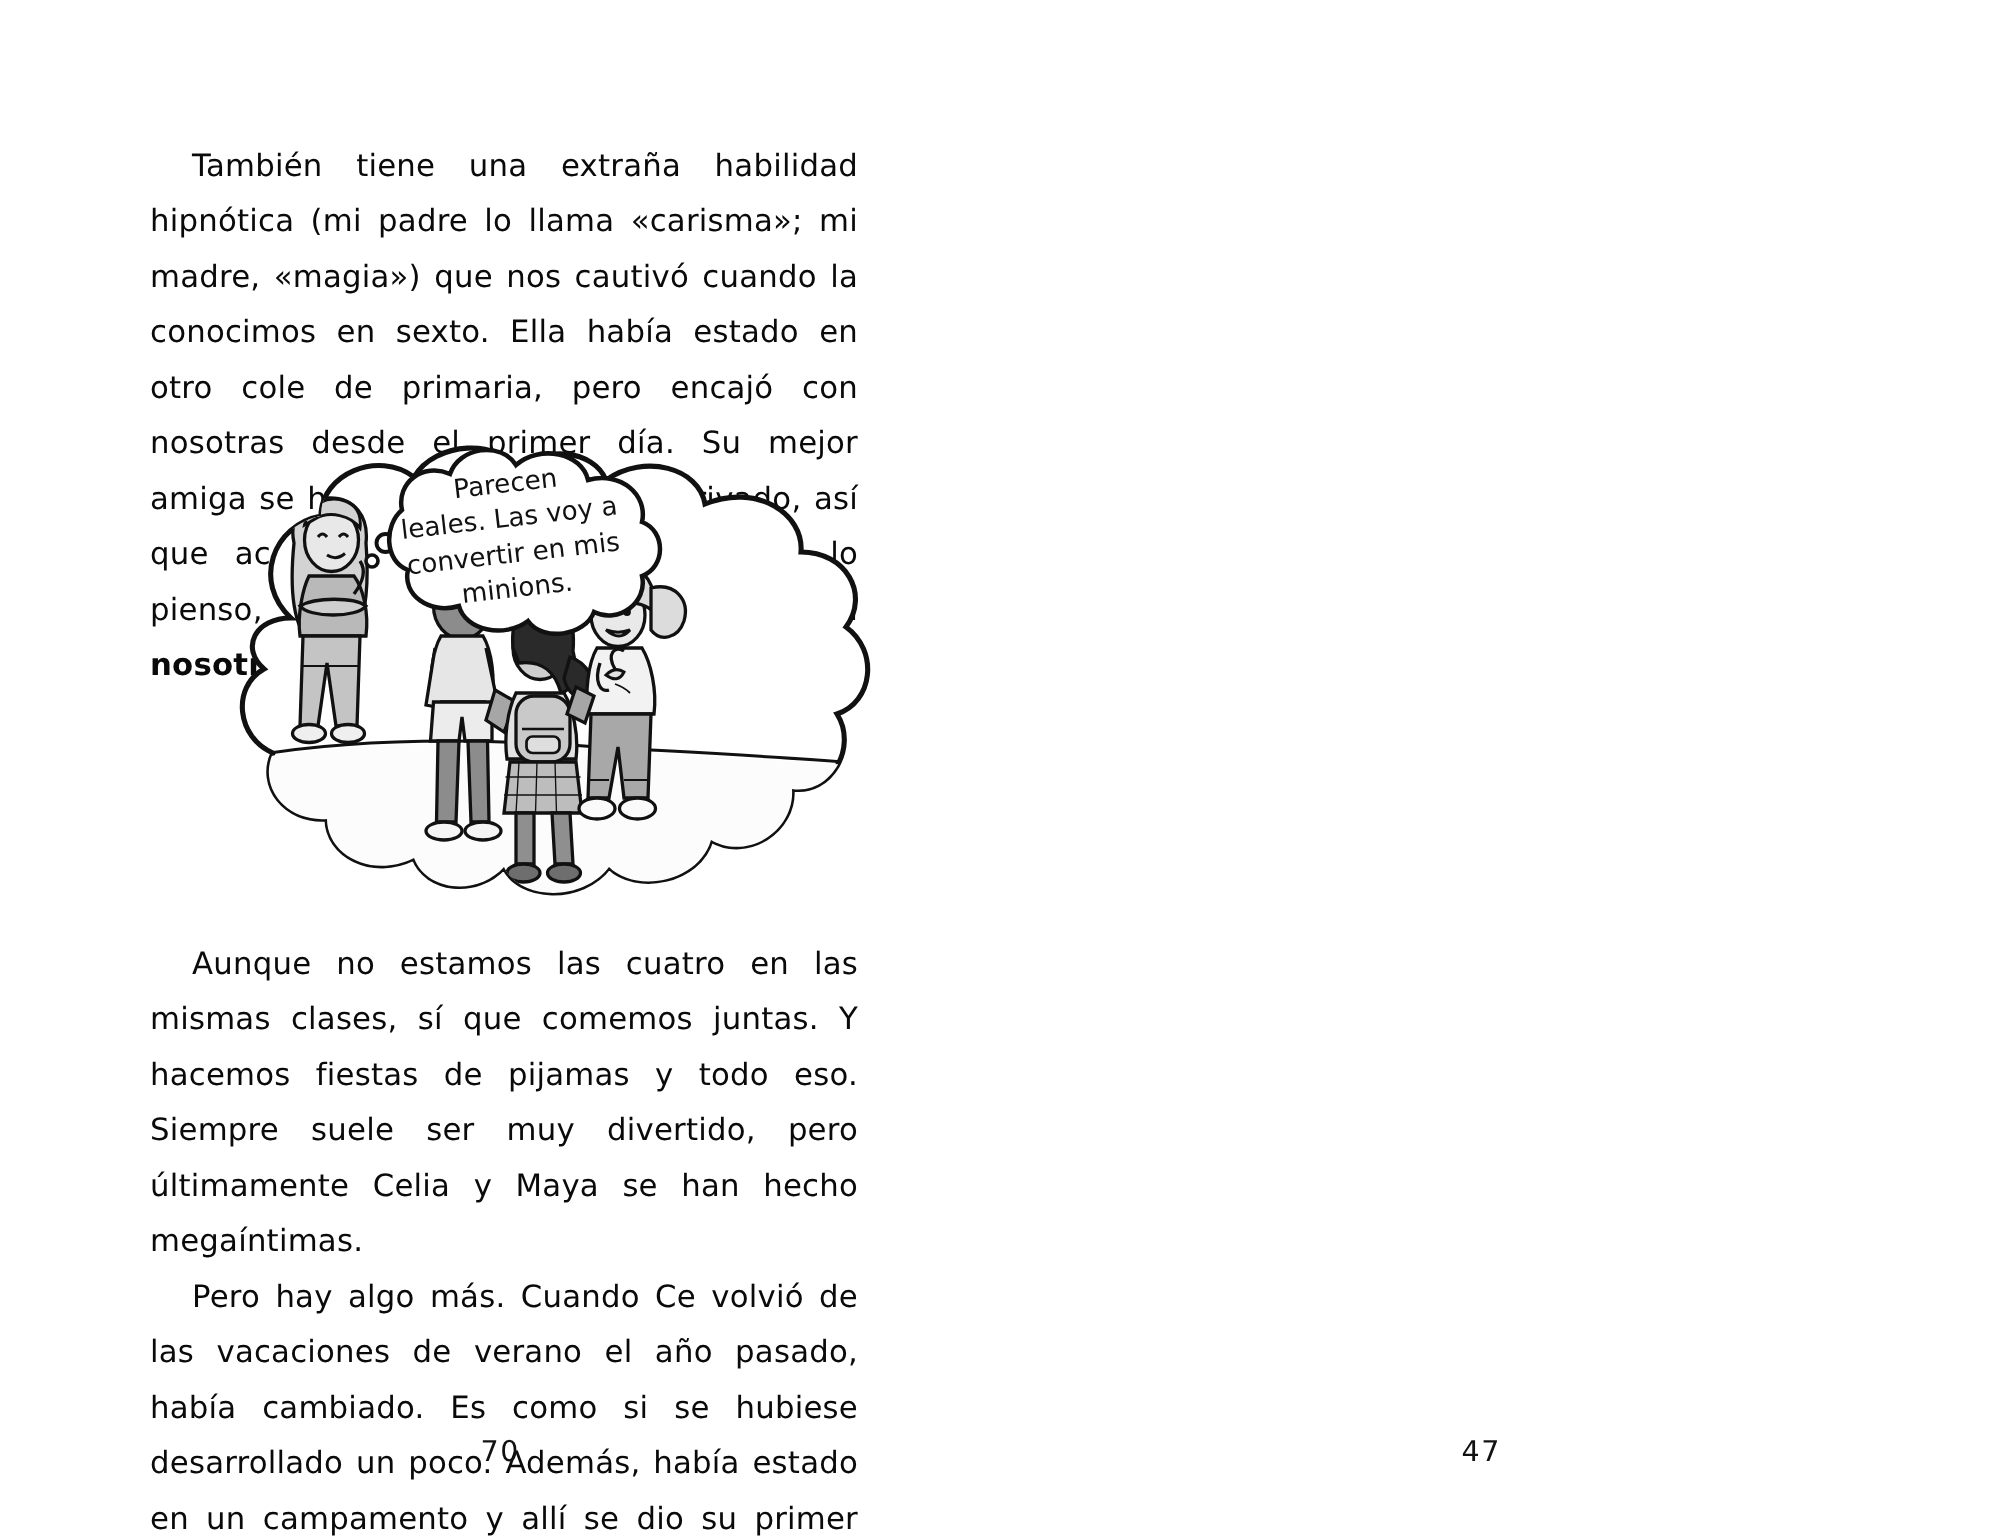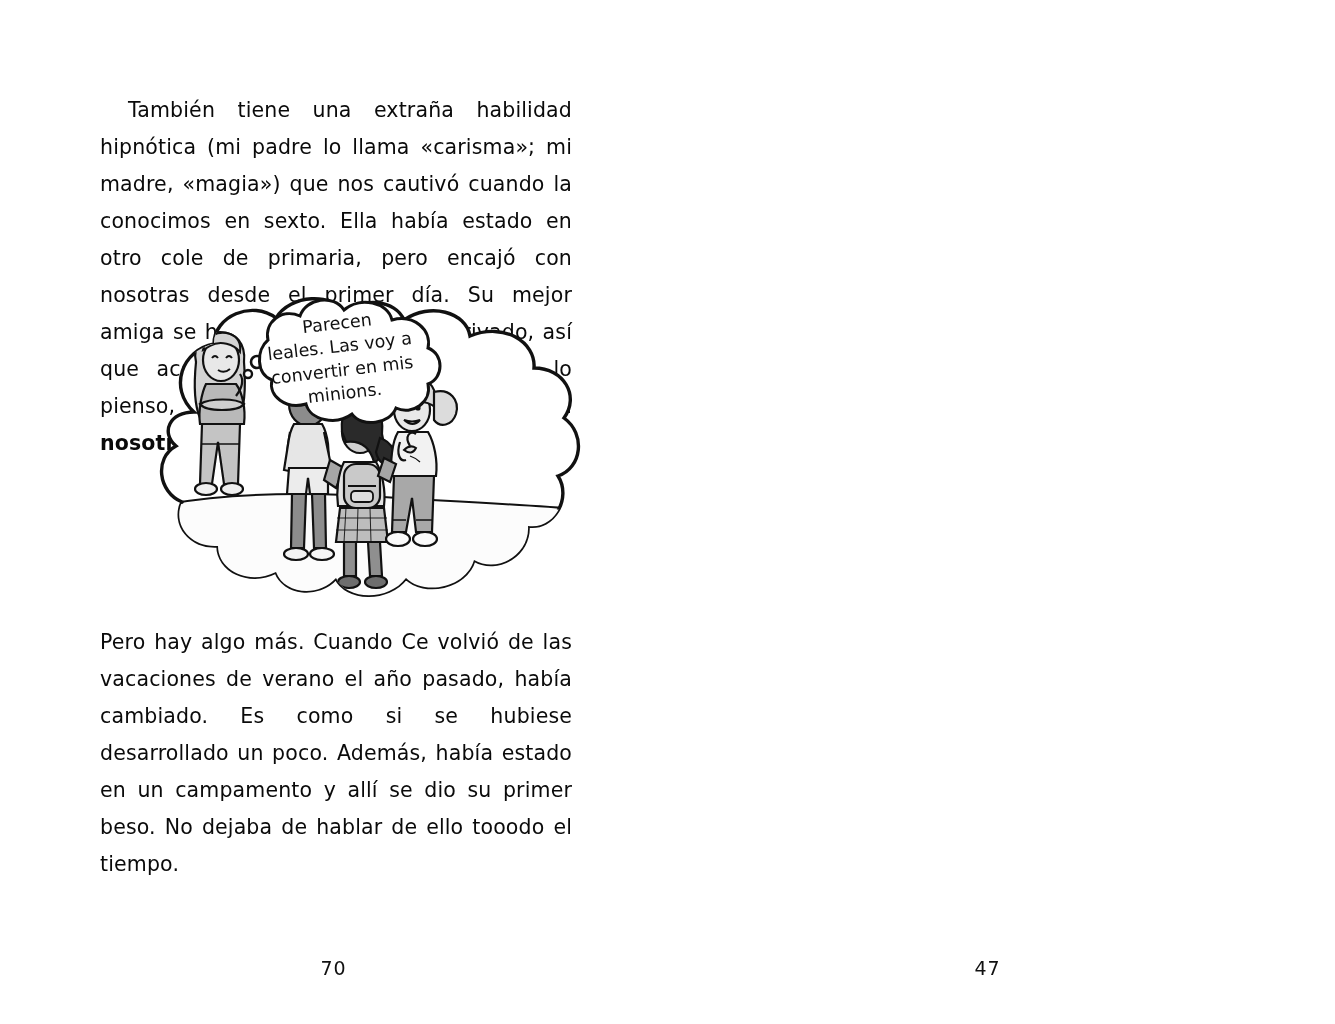--- a/index.html
+++ b/index.html
@@ -240,20 +240,21 @@
         </g>
       </svg>
     </div>
 
     <div class="bubble-text" id="bubble-text-left">Parecen
 leales. Las voy a
 convertir en mis
 minions.</div>
 
     <div class="col left-col" id="left-text-bottom">
+      <p class="para first">Aunque no estamos las cuatro en las mismas clases, sí que comemos juntas. Y hacemos fiestas de pijamas y todo eso. Siempre suele ser muy divertido, pero últimamente Celia y Maya se han hecho megaíntimas.</p>
       <p class="para">Pero hay algo más. Cuando Ce volvió de las vacaciones de verano el año pasado, había cambiado. Es como si se hubiese desarrollado un poco. Además, había estado en un campamento y allí se dio su primer beso. No dejaba de hablar de ello tooodo el tiempo.</p>
     </div>
 
     <div class="folio">70</div>
   </div>
 
   <div class="page page-right">
 
     <div class="folio">47</div>
   </div>

